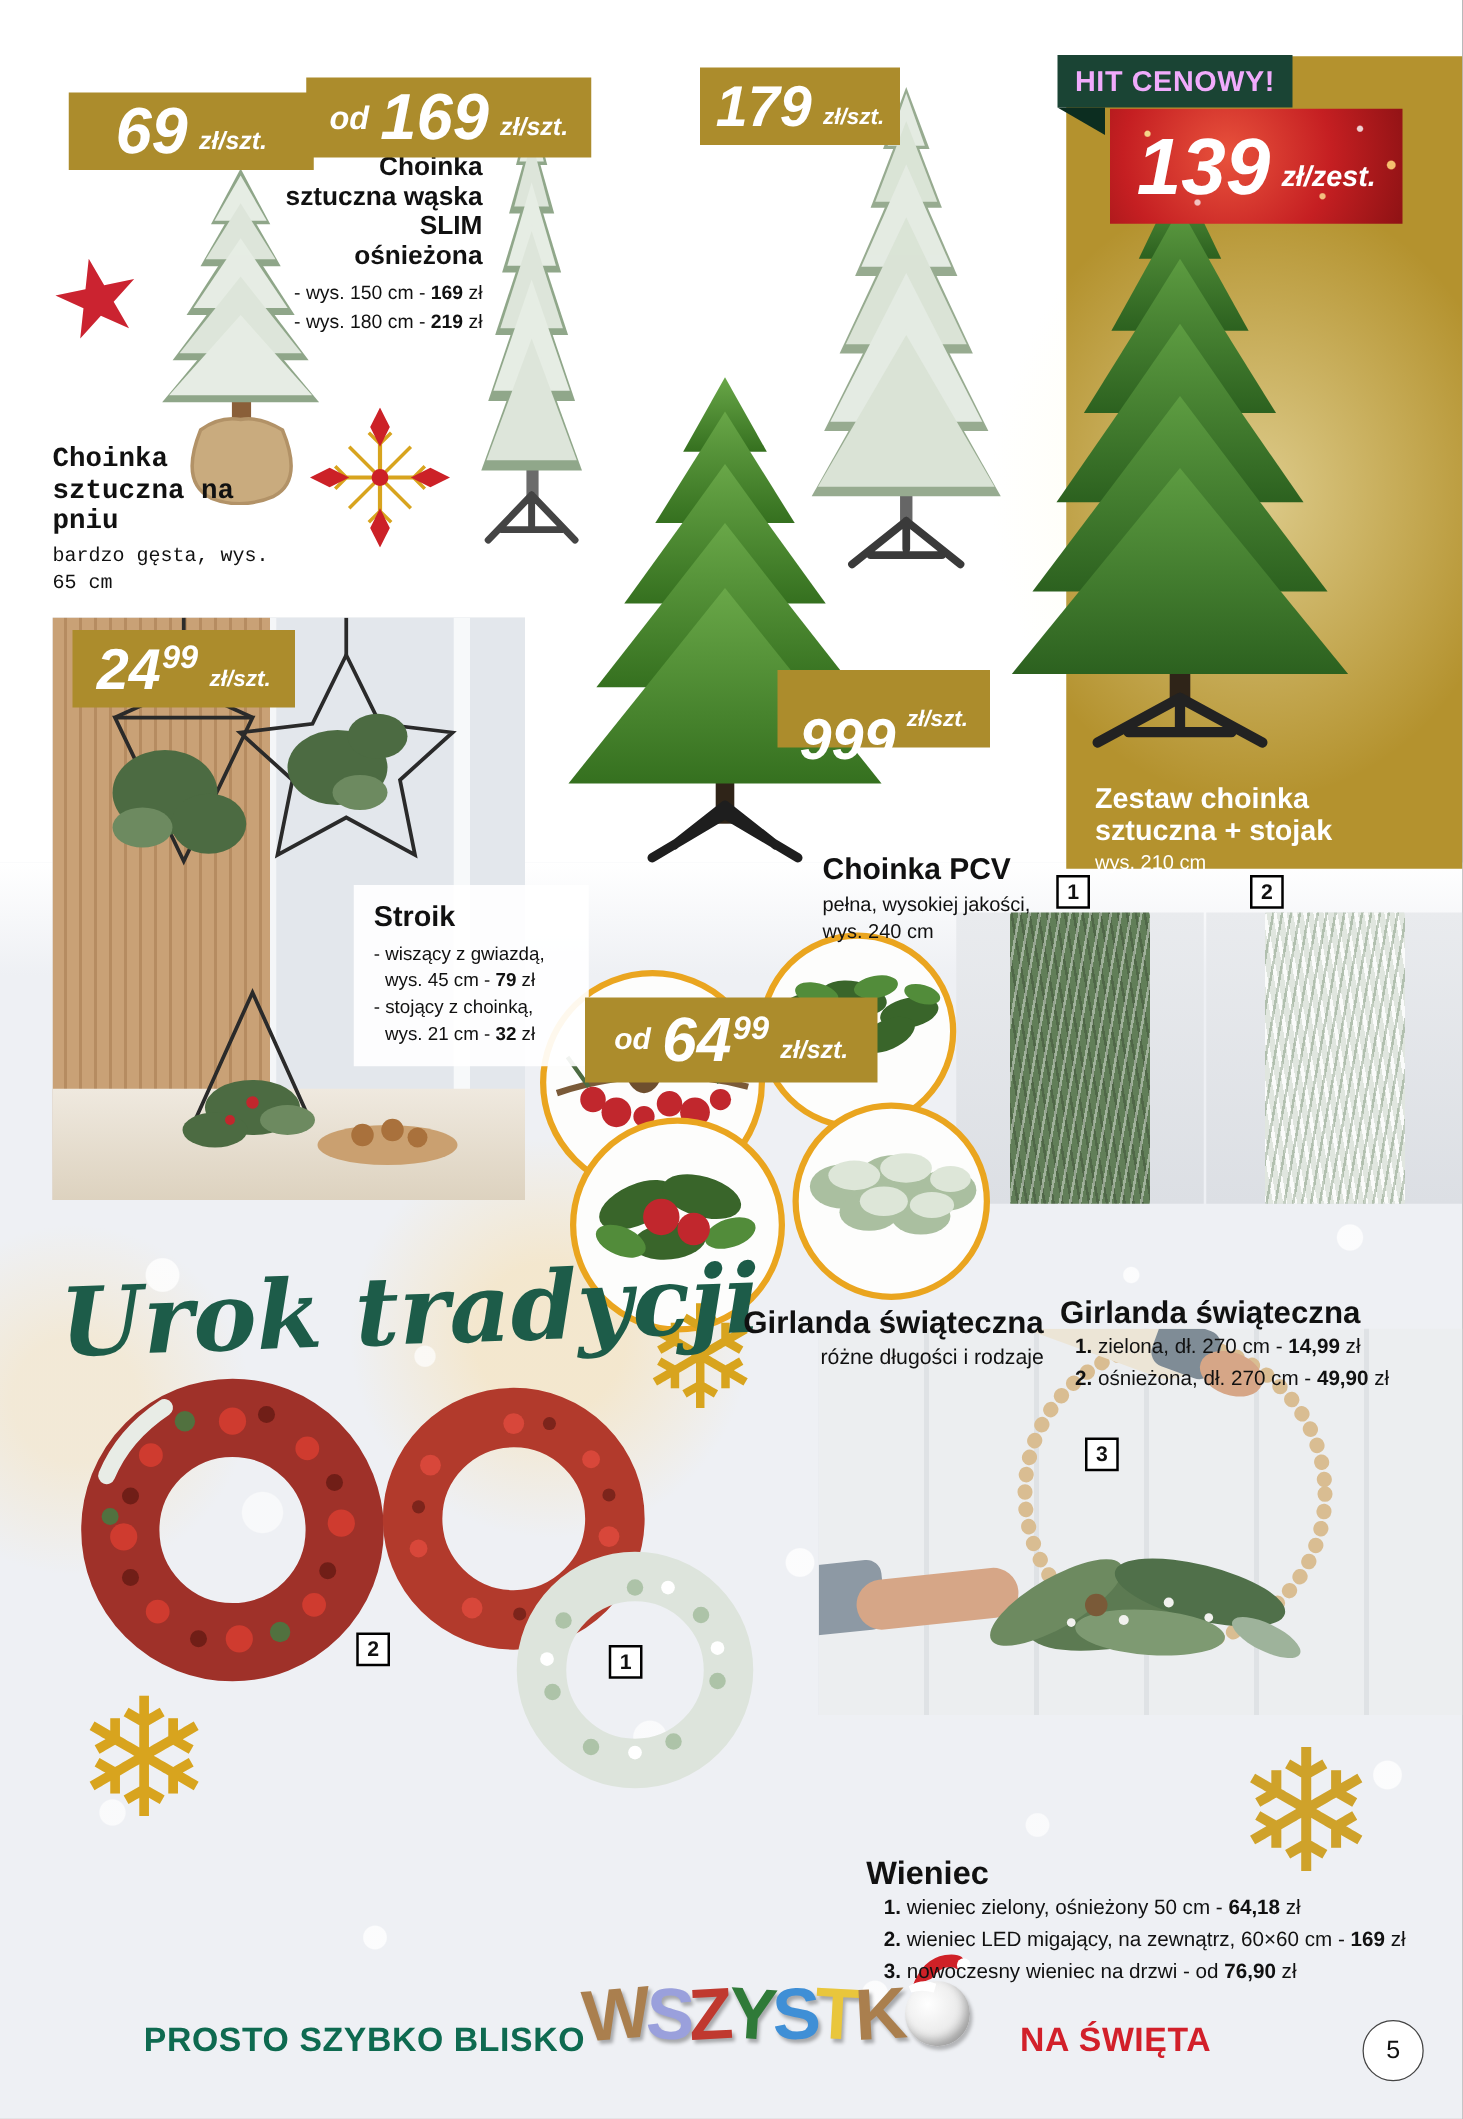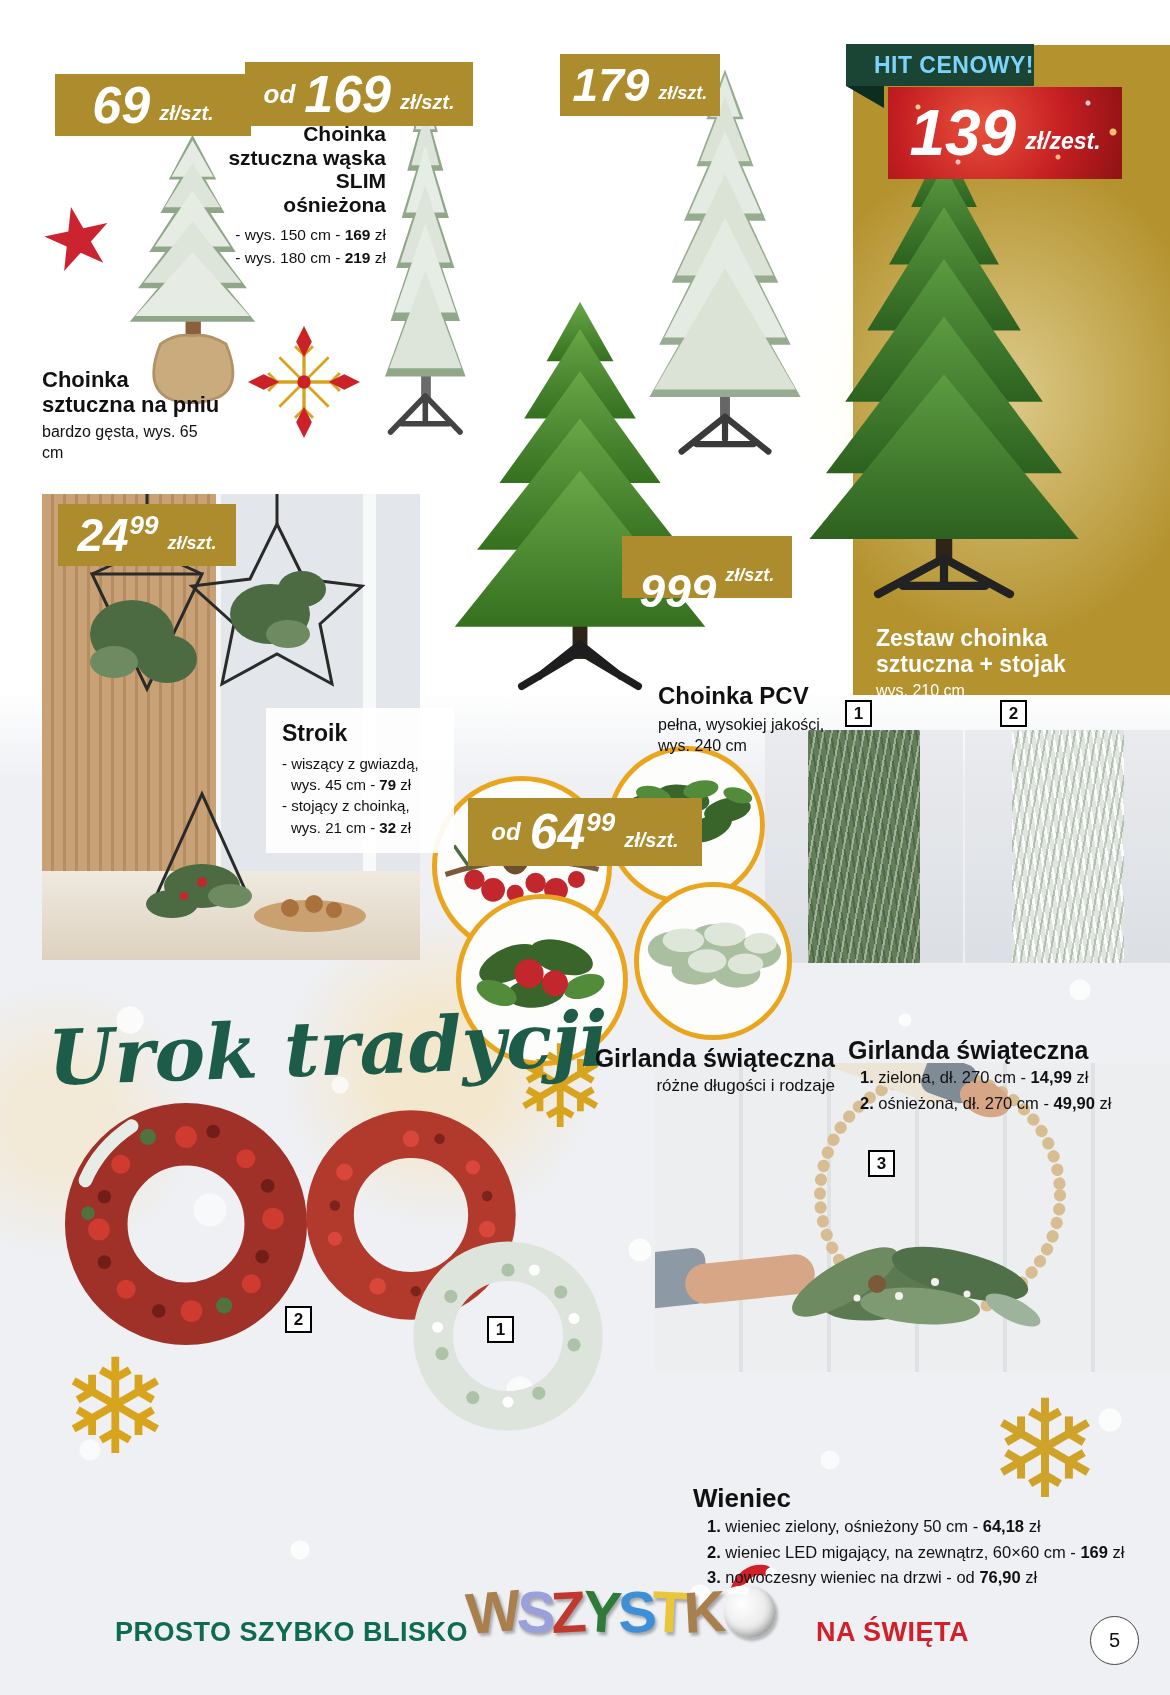--- a/index.html
+++ b/index.html
@@ -41,22 +41,22 @@
   .pname{font-weight:bold;font-size:22px;line-height:1.12;}
   .pdesc{font-size:16px;margin-top:5px;line-height:1.3;}
   .popts{font-size:15.5px;line-height:1.5;margin-top:7px;}
   .right{text-align:right;}
   .z5{z-index:5;}
 
   
   .panel{left:853px;top:45px;width:317px;height:650px;background:#b4922e;z-index:1;}
   .panel-glow{position:absolute;left:-90px;top:70px;width:480px;height:560px;
               background:radial-gradient(ellipse,rgba(255,250,215,.55),transparent 62%);}
-  .hit{left:846px;top:44px;width:188px;height:42px;background:#1a4434;color:#7dd3fc;font-weight:bold;font-size:23px;
-       display:flex;align-items:center;justify-content:flex-end;letter-spacing:.5px;z-index:7;}
+  .hit{left:846px;top:44px;width:188px;height:42px;background:#1a4434;color:#f0abfc;font-weight:bold;font-size:23px;
+       display:flex;align-items:center;justify-content:center;letter-spacing:.5px;z-index:7;}
   .hit-fold{left:846px;top:86px;width:0;height:0;border-right:38px solid #0c2d20;border-bottom:22px solid transparent;z-index:7;}
   .banner{left:888px;top:87px;width:234px;height:92px;z-index:7;display:flex;align-items:center;justify-content:center;
        color:#fff;font-style:italic;font-weight:bold;
        background:
          radial-gradient(circle at 30px 20px, rgba(255,255,160,.8) 0 2px, transparent 3px),
          radial-gradient(circle at 200px 16px, rgba(255,255,255,.8) 0 2px, transparent 3px),
          radial-gradient(circle at 170px 70px, rgba(255,230,150,.8) 0 2px, transparent 3px),
          radial-gradient(circle at 70px 75px, rgba(255,255,255,.7) 0 2px, transparent 3px),
          radial-gradient(circle at 225px 45px, rgba(255,210,120,.9) 0 3px, transparent 4px),
          radial-gradient(circle at 40% 40%, #e8523c 0, #c51f22 55%, #8e1214 100%);}
@@ -84,21 +84,21 @@
       repeating-linear-gradient(100deg, rgba(90,120,85,.35) 0 2px, transparent 2px 7px),
       repeating-linear-gradient(80deg, rgba(255,255,255,.85) 0 3px, transparent 3px 8px);}
 
   .rphoto{left:655px;top:1063px;width:515px;height:309px;overflow:hidden;z-index:2;
       background:repeating-linear-gradient(90deg,#eceef0 0 84px,#dfe2e5 84px 88px);}
 
   
   .gcircle{position:absolute;border-radius:50%;border:5px solid #eaa51f;background:#fdfdfc;overflow:hidden;z-index:3;box-sizing:border-box;}
 
   
-  .stroik-box{left:266px;top:708px;width:188px;background:rgba(255,255,255,.92);padding:13px 14px 15px 16px;z-index:4;box-sizing:border-box;}
+  .stroik-box{left:283px;top:708px;width:188px;background:rgba(255,255,255,.92);padding:13px 14px 15px 16px;z-index:4;box-sizing:border-box;}
   .stroik-box .pname{font-size:23px;}
   .stroik-box .line{font-size:15px;line-height:1.42;}
   .stroik-box .cont{padding-left:9px;}
 
   
   .urok{left:48px;top:1004px;font-family:"DejaVu Serif",serif;font-style:italic;font-weight:bold;
         font-size:76px;color:#1d5c49;z-index:4;transform:rotate(-2deg);}
   .snowflake{position:absolute;color:#d8a41e;z-index:3;line-height:1;}
   .footer-left{left:115px;top:1617px;font-size:27px;font-weight:bold;color:#0e6a50;letter-spacing:.5px;z-index:4;}
   .footer-right{left:816px;top:1617px;font-size:27px;font-weight:bold;color:#d2202a;letter-spacing:.5px;z-index:4;}
@@ -168,21 +168,21 @@
       </g>
     <g fill="#cc2127">
       <polygon points="50,0 57,14 50,28 43,14"></polygon>
         <polygon points="50,100 57,86 50,72 43,86"></polygon>
       <polygon points="0,50 14,43 28,50 14,57"></polygon>
         <polygon points="100,50 86,43 72,50 86,57"></polygon>
       <circle cx="50" cy="50" r="6"></circle>
     </g>
   </svg>
 
-  <div class="abs z5" style="left:42px;top:368px;width:180px;">
+  <div class="abs z5" style="left:42px;top:356px;width:180px;font-family:Liberation Mono, monospace;">
     <div class="pname">Choinka sztuczna na pniu</div>
     <div class="pdesc">bardzo gęsta, wys. 65 cm</div>
   </div>
 
   <div class="badge" style="left:245px;top:62px;width:228px;height:64px;">
     <span class="b-pre">od</span>
     <span class="b-val">169</span>
     <span class="b-unit">zł/szt.</span>
   </div>
 

